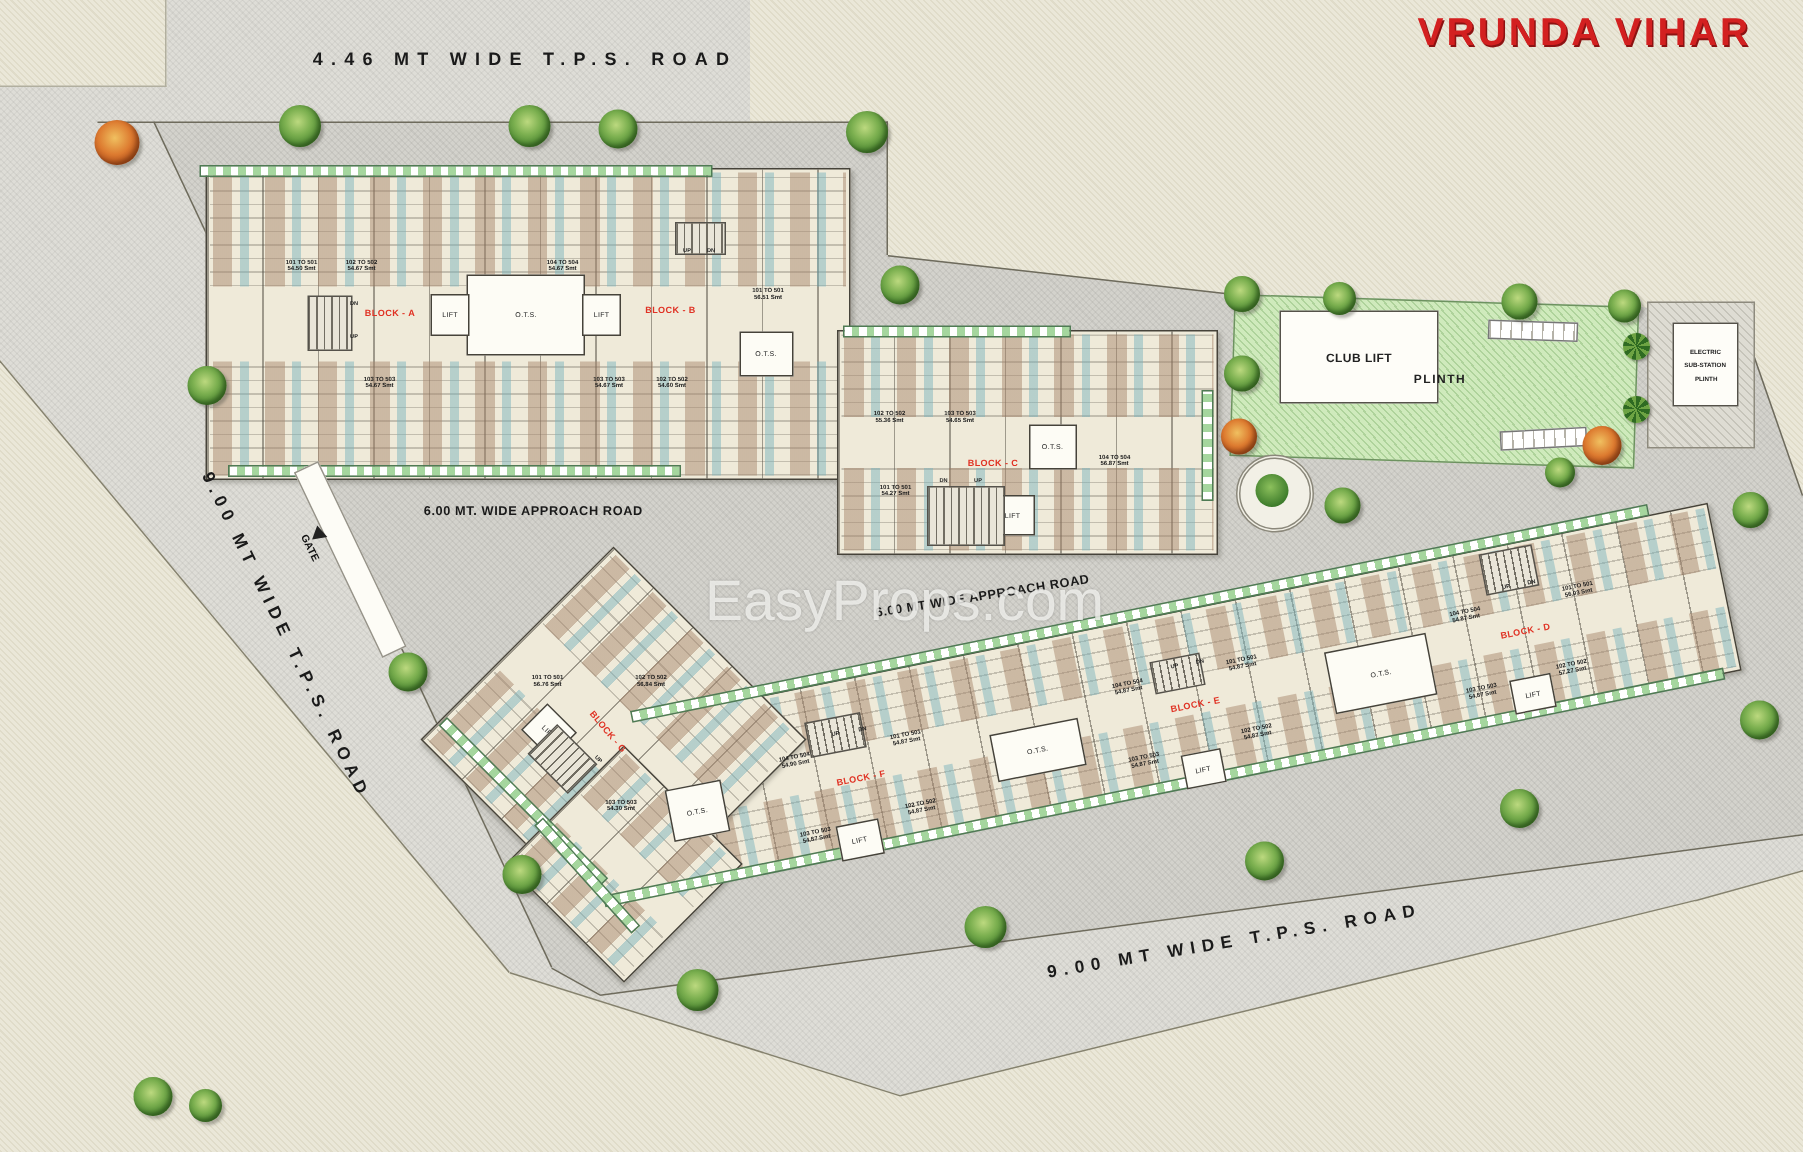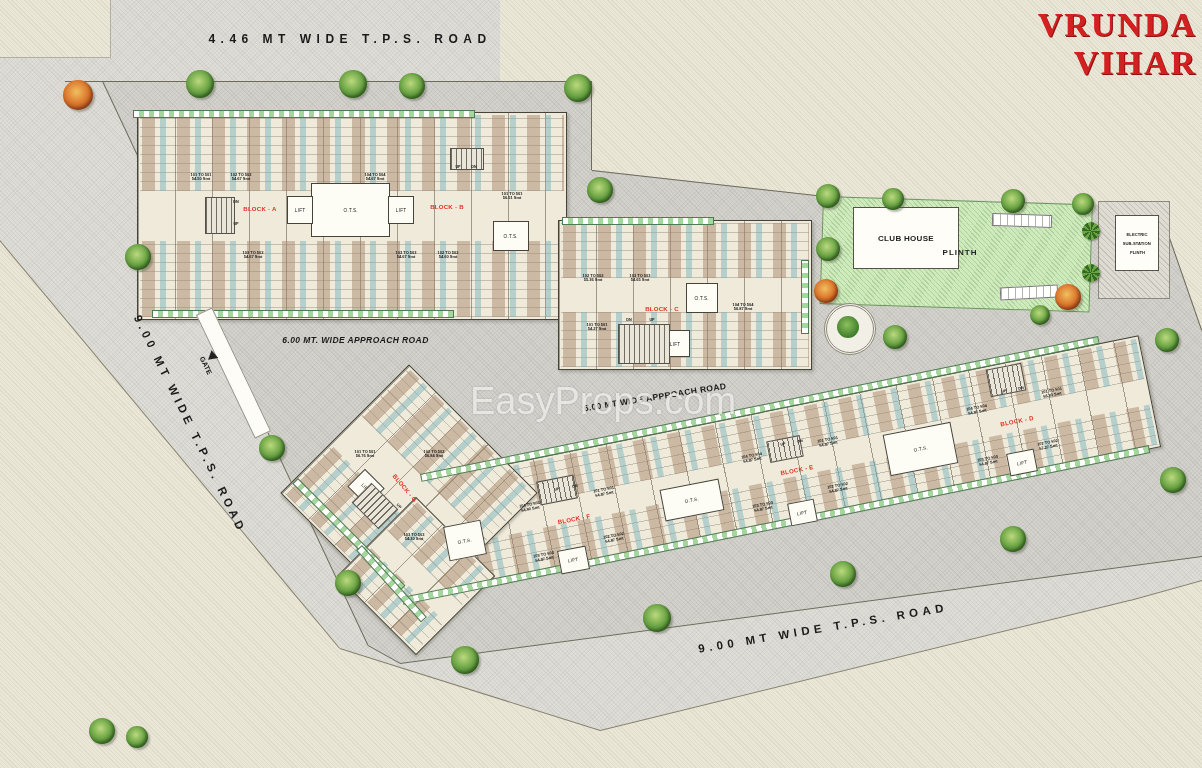--- a/index.html
+++ b/index.html
@@ -89,37 +89,37 @@
   .to{background:radial-gradient(circle at 45% 40%, #f0c060 0%, #dd7b30 45%, #a84718 80%, #7e3410 100%);
       box-shadow:2px 2px 2px rgba(80,80,70,.4), inset -2px -2px 3px rgba(90,40,10,.5);}
   .tp{background:repeating-conic-gradient(#2f6b22 0 22deg, #6da343 22deg 45deg);
       box-shadow:1px 1px 2px rgba(60,60,50,.5);}
   .tb{background:radial-gradient(circle at 45% 40%, #8cc05c, #3f7d2c 70%, #2c5e1d);}
   
   .roadlbl{position:absolute;z-index:9;font-weight:bold;color:#1a1a1a;white-space:nowrap;transform-origin:center;}
   #rl-top{left:190px;top:32px;width:320px;text-align:center;font-size:12px;letter-spacing:5.5px;}
   #rl-left{left:60px;top:418px;width:260px;text-align:center;font-size:11.5px;letter-spacing:4px;transform:rotate(64deg);}
   #rl-bottom{left:688px;top:622px;width:270px;text-align:center;font-size:11.5px;letter-spacing:4.5px;transform:rotate(-9.5deg);}
-  #rl-app1{left:268px;top:335px;width:175px;text-align:center;font-size:8.5px;letter-spacing:.4px;font-style:italic;}
+  #rl-app1{left:268px;top:335px;width:175px;text-align:center;font-size:8.5px;letter-spacing:.4px;}
   #rl-app2{left:565px;top:392px;width:180px;text-align:center;font-size:8.5px;letter-spacing:.4px;transform:rotate(-9deg);}
   #gatelbl{position:absolute;left:188px;top:362px;width:36px;text-align:center;z-index:9;
     font-size:7px;font-weight:bold;color:#111;transform:rotate(64deg);}
   #gatetri{position:absolute;left:209px;top:352px;width:0;height:0;z-index:9;
     border-left:5px solid transparent;border-right:5px solid transparent;border-bottom:9px solid #222;
     transform:rotate(110deg);}
   #apron{left:165px;top:364px;width:135px;height:16px;background:#fdfcf6;border:1px solid #97948a;
     transform:rotate(64.5deg);z-index:6;}
   #chlbl{font-size:8px;font-weight:bold;color:#222;letter-spacing:.3px;}
   #gardenlbl{position:absolute;left:960px;top:248px;width:110px;margin-left:-55px;text-align:center;z-index:4;
     font-size:8px;font-weight:bold;color:#222;letter-spacing:1px;}
   
   #watermark{position:absolute;left:438px;top:380px;width:330px;text-align:center;z-index:10;
     font-size:38px;color:rgba(246,246,242,.78);text-shadow:0 0 2px rgba(120,120,120,.45);font-weight:normal;}
-  #title{position:absolute;left:945px;top:6px;width:252px;text-align:right;z-index:10;
-    font-family:Liberation Serif, serif;font-weight:bold;font-size:34px;letter-spacing:2px;
+  #title{position:absolute;left:945px;top:6px;width:252px;text-align:left;z-index:10;
+    font-family:Liberation Sans, sans-serif;font-weight:bold;font-size:26px;letter-spacing:2px;
     color:#d32020;text-shadow:1px 1px 0 #8d1212;}
 </style>
 </head>
 <body>
 
 <div id="canvas">
 
   <div class="fill beige" id="beigeTR"></div>
   <div class="fill beige" id="beigeBL"></div>
   <div class="abs beige" id="beigeTL"></div>
@@ -133,21 +133,21 @@
   <div class="line dark" style="left:368px;top:645px;width:37px;transform:rotate(29deg);"></div>
   <div class="line dark" style="left:400px;top:663px;width:809px;transform:rotate(-7.6deg);"></div>
   <div class="line" style="left:0px;top:240px;width:531px;transform:rotate(50.2deg);"></div>
   <div class="line" style="left:340px;top:648px;width:273px;transform:rotate(17.5deg);"></div>
   <div class="line" style="left:600px;top:730px;width:546px;transform:rotate(-13.8deg);"></div>
   <div class="line" style="left:1130px;top:600px;width:75px;transform:rotate(-15.5deg);"></div>
   <div class="line dark" style="left:1162px;top:215px;width:122px;transform:rotate(70.8deg);"></div>
 
   <div class="abs" id="garden"></div>
   <div class="abs" id="clubhouse">
-    <span id="chlbl">CLUB HOUSE</span>
+    <span id="chlbl">CLUB LIFT</span>
   </div>
   <div id="gardenlbl">PLINTH</div>
   <div class="abs bench" style="left:992px;top:214px;width:58px;height:11px;transform:rotate(2deg);"></div>
   <div class="abs bench" style="left:1000px;top:286px;width:56px;height:11px;transform:rotate(-3deg);"></div>
   <div class="abs" id="circlefeat"></div>
   <div class="abs" id="substation"></div>
   <div class="abs" id="subbox">
     <span>ELECTRIC</span>
     <span>SUB-STATION</span>
     <span>PLINTH</span>

